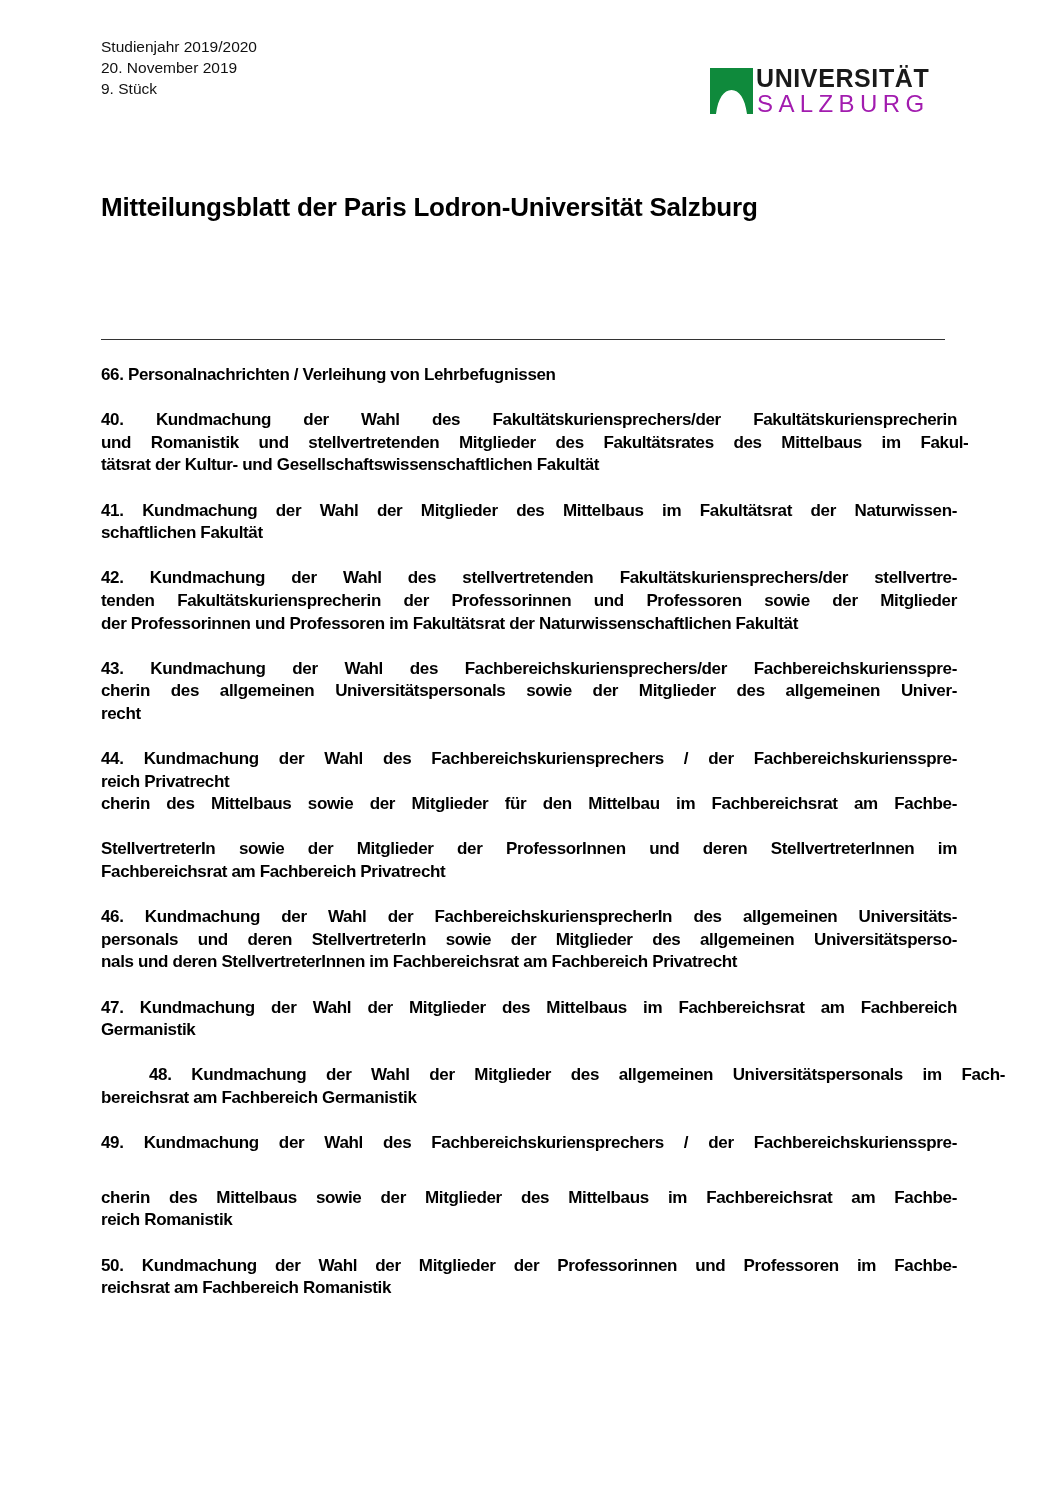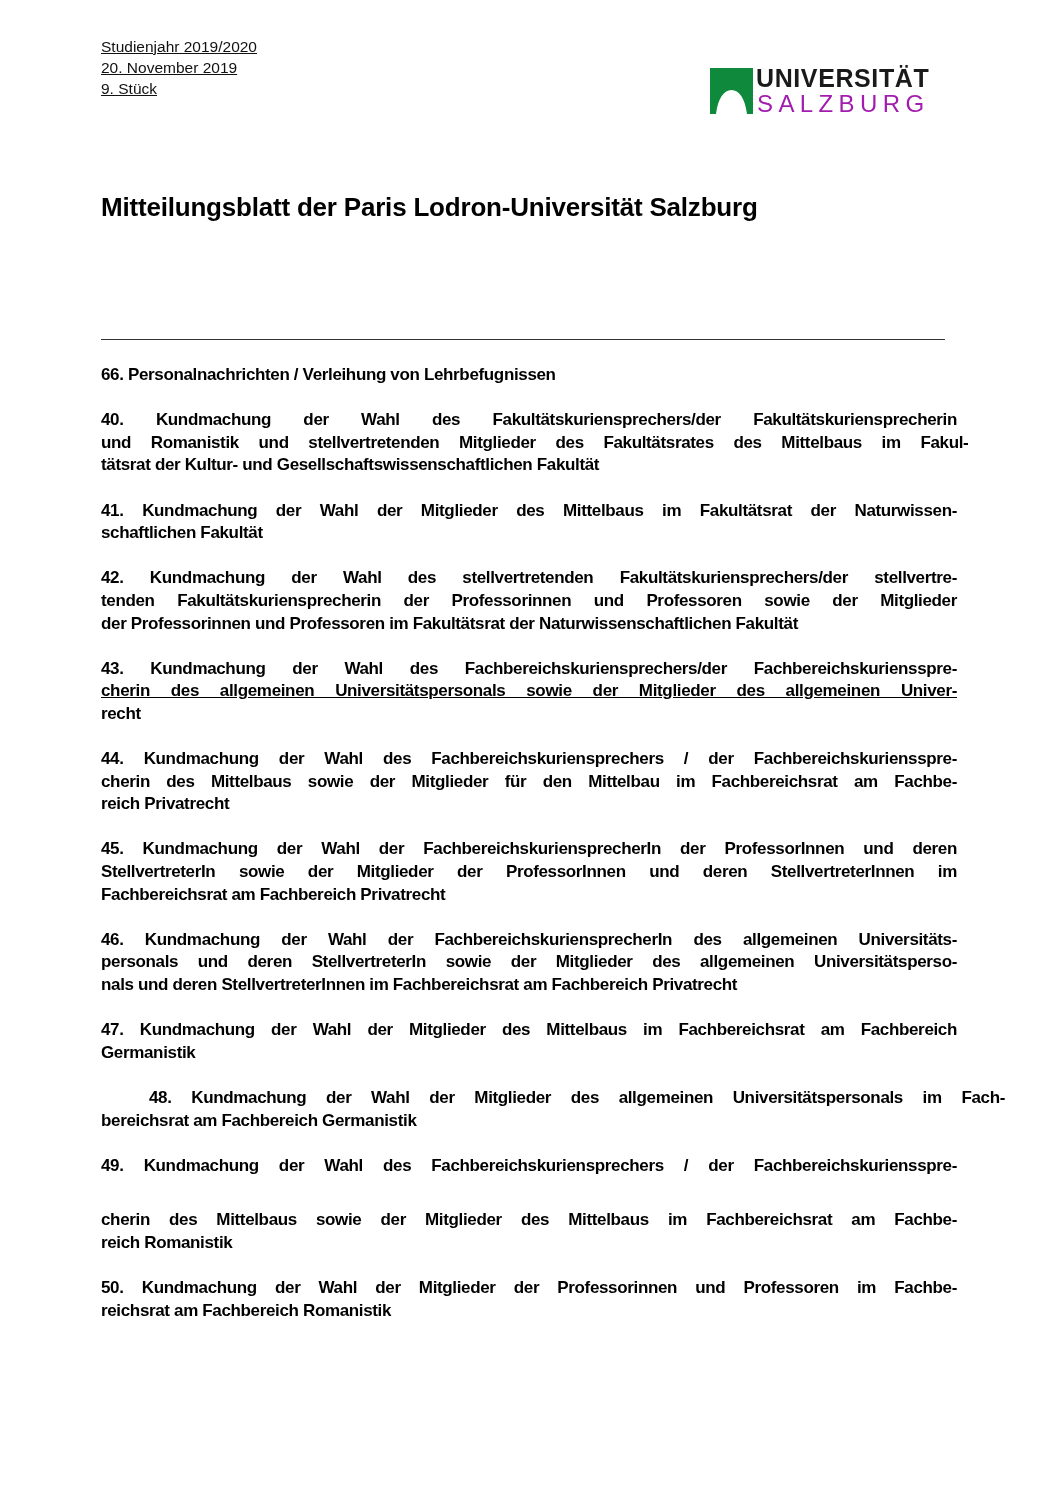--- a/index.html
+++ b/index.html
@@ -1,18 +1,18 @@
 <!DOCTYPE html>
 <html><head>
   <meta charset="utf-8">
   <style>
     html, body { margin: 0; padding: 0; background: #ffffff; }
     body { width: 1058px; height: 1497px; position: relative; overflow: hidden; font-family: "Liberation Sans", sans-serif; color: #000; }
     .header-meta { position: absolute; left: 101px; top: 36px; font-size: 15.5px; line-height: 21px; color: #111; }
-    .header-meta div { white-space: nowrap; text-decoration: underline; }
+    .header-meta div { white-space: nowrap; }
     .logo { position: absolute; left: 710px; top: 66px; width: 210px; height: 52px; }
     .logo-mark { position: absolute; left: 0; top: 2px; width: 43px; height: 46px; }
     .logo-text1 { position: absolute; left: 46px; top: -2px; font-size: 25px; font-weight: bold; letter-spacing: 0.6px; color: #1a1a1a; white-space: nowrap; }
     .logo-text2 { position: absolute; left: 47px; top: 24px; font-size: 24px; letter-spacing: 5.4px; color: #a21caf; white-space: nowrap; }
     .title { position: absolute; left: 101px; top: 192px; font-size: 26px; font-weight: bold; letter-spacing: -0.2px; white-space: nowrap; }
     .rule { position: absolute; left: 101px; top: 339px; width: 844px; height: 0; border-top: 1.5px solid #333; }
     .items { position: absolute; left: 101px; top: 364px; width: 856px; }
     .item { font-size: 17px; font-weight: bold; line-height: 22.6px; margin-bottom: 22.6px; letter-spacing: -0.35px; }
     .item .line { display: block; text-align: justify; text-align-last: justify; white-space: nowrap; overflow: visible; }
     .item .line.last { text-align-last: left; }
@@ -51,30 +51,29 @@
       <span class="line" style="display: block; word-spacing: 14.1761px; text-align-last: left;">41. Kundmachung der Wahl der Mitglieder des Mittelbaus im Fakultätsrat der Naturwissen-</span>
       <span class="line last">schaftlichen Fakultät</span>
     </div>
     <div class="item">
       <span class="line" style="display: block; word-spacing: 21.9062px; text-align-last: left;">42. Kundmachung der Wahl des stellvertretenden Fakultätskuriensprechers/der stellvertre-</span>
       <span class="line" style="display: block; word-spacing: 18.1523px; text-align-last: left;">tenden Fakultätskuriensprecherin der Professorinnen und Professoren sowie der Mitglieder</span>
       <span class="line last">der Professorinnen und Professoren im Fakultätsrat der Naturwissenschaftlichen Fakultät</span>
     </div>
     <div class="item">
       <span class="line" style="display: block; word-spacing: 22.3906px; text-align-last: left;">43. Kundmachung der Wahl des Fachbereichskuriensprechers/der Fachbereichskuriensspre-</span>
-      <span class="line" style="display: block; word-spacing: 16.4826px; text-align-last: left; text-decoration: underline;">cherin des allgemeinen Universitätspersonals sowie der Mitglieder des allgemeinen Univer-</span>
+      <span class="line" style="display: block; word-spacing: 16.4826px; text-align-last: left;">cherin des allgemeinen Universitätspersonals sowie der Mitglieder des allgemeinen Univer-</span>
       <span class="line last">recht</span>
     </div>
     <div class="item">
       <span class="line" style="display: block; word-spacing: 15.6992px; text-align-last: left;">44. Kundmachung der Wahl des Fachbereichskuriensprechers / der Fachbereichskuriensspre-</span>
+      <span class="line last">reich Privatrecht</span>
       <span class="line" style="display: block; word-spacing: 12.0039px; text-align-last: left;">cherin des Mittelbaus sowie der Mitglieder für den Mittelbau im Fachbereichsrat am Fachbe-</span>
-      <span class="line last">reich Privatrecht</span>
     </div>
     <div class="item">
-      <span class="line" style="display: block; word-spacing: 14.6597px; text-align-last: left;">45. Kundmachung der Wahl der FachbereichskuriensprecherIn der ProfessorInnen und deren</span>
       <span class="line" style="display: block; word-spacing: 19.1111px; text-align-last: left;">StellvertreterIn sowie der Mitglieder der ProfessorInnen und deren StellvertreterInnen im</span>
       <span class="line last">Fachbereichsrat am Fachbereich Privatrecht</span>
     </div>
     <div class="item">
       <span class="line" style="display: block; word-spacing: 16.8848px; text-align-last: left;">46. Kundmachung der Wahl der FachbereichskuriensprecherIn des allgemeinen Universitäts-</span>
       <span class="line" style="display: block; word-spacing: 15.2361px; text-align-last: left;">personals und deren StellvertreterIn sowie der Mitglieder des allgemeinen Universitätsperso-</span>
       <span class="line last">nals und deren StellvertreterInnen im Fachbereichsrat am Fachbereich Privatrecht</span>
     </div>
     <div class="item">
       <span class="line" style="display: block; word-spacing: 11.7997px; text-align-last: left;">47. Kundmachung der Wahl der Mitglieder des Mittelbaus im Fachbereichsrat am Fachbereich</span>

